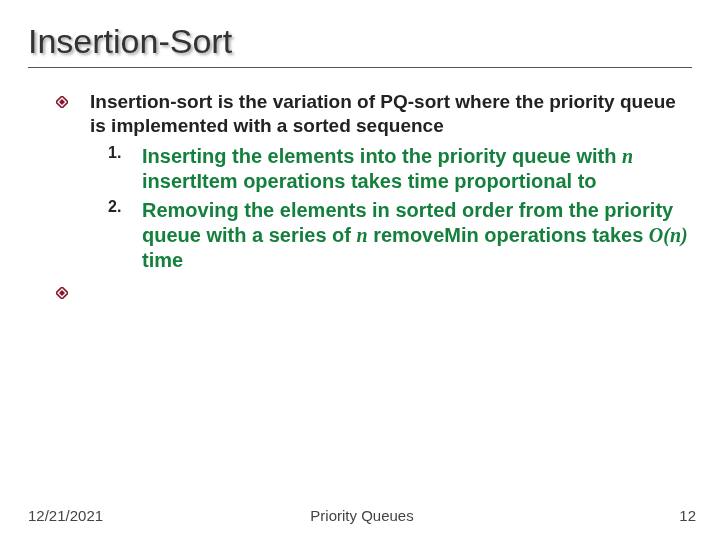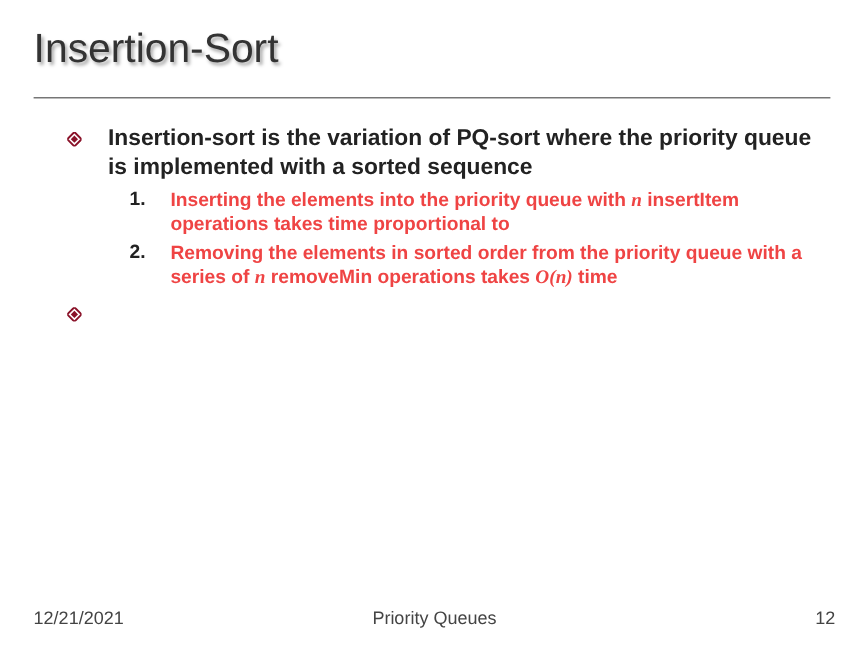--- a/index.html
+++ b/index.html
@@ -15,21 +15,21 @@
     width: 100%;
     height: 100%;
     padding: 22px 28px 20px 28px;
     position: relative;
   }
   .title {
     font-size: 34px;
     font-weight: 400;
     color: #333;
     text-shadow: 2px 2px 3px rgba(0,0,0,0.35);
-    margin-bottom: 20px;
+    margin-bottom: 6px;
   }
   .title-rule {
     border: none;
     border-top: 1px solid #555;
     margin-bottom: 22px;
     width: 100%;
   }
   .content {
     padding-left: 28px;
     font-weight: bold;
@@ -63,23 +63,23 @@
     align-items: flex-start;
     margin-bottom: 4px;
   }
   .num-label {
     font-size: 16px;
     color: #222;
     width: 34px;
     flex-shrink: 0;
   }
   .num-text {
-    font-size: 16px;
+    font-size: 20px;
     line-height: 1.25;
-    color: #ef4444;
+    color: #15803d;
   }
   .formula {
     text-align: center;
     font-size: 18px;
     font-family: "Times New Roman", serif;
     font-style: italic;
     margin: 2px 0 6px 0;
   }
   .serif-i { font-family: "Times New Roman", serif; font-style: italic; }
   .sup { font-size: 0.7em; vertical-align: super; font-style: normal; }

